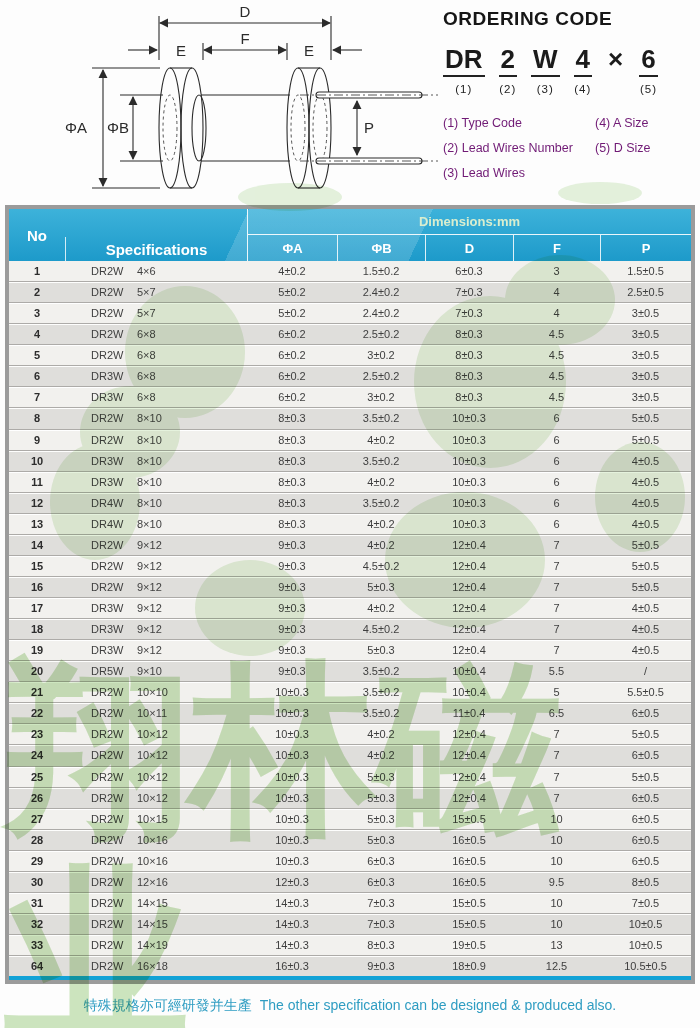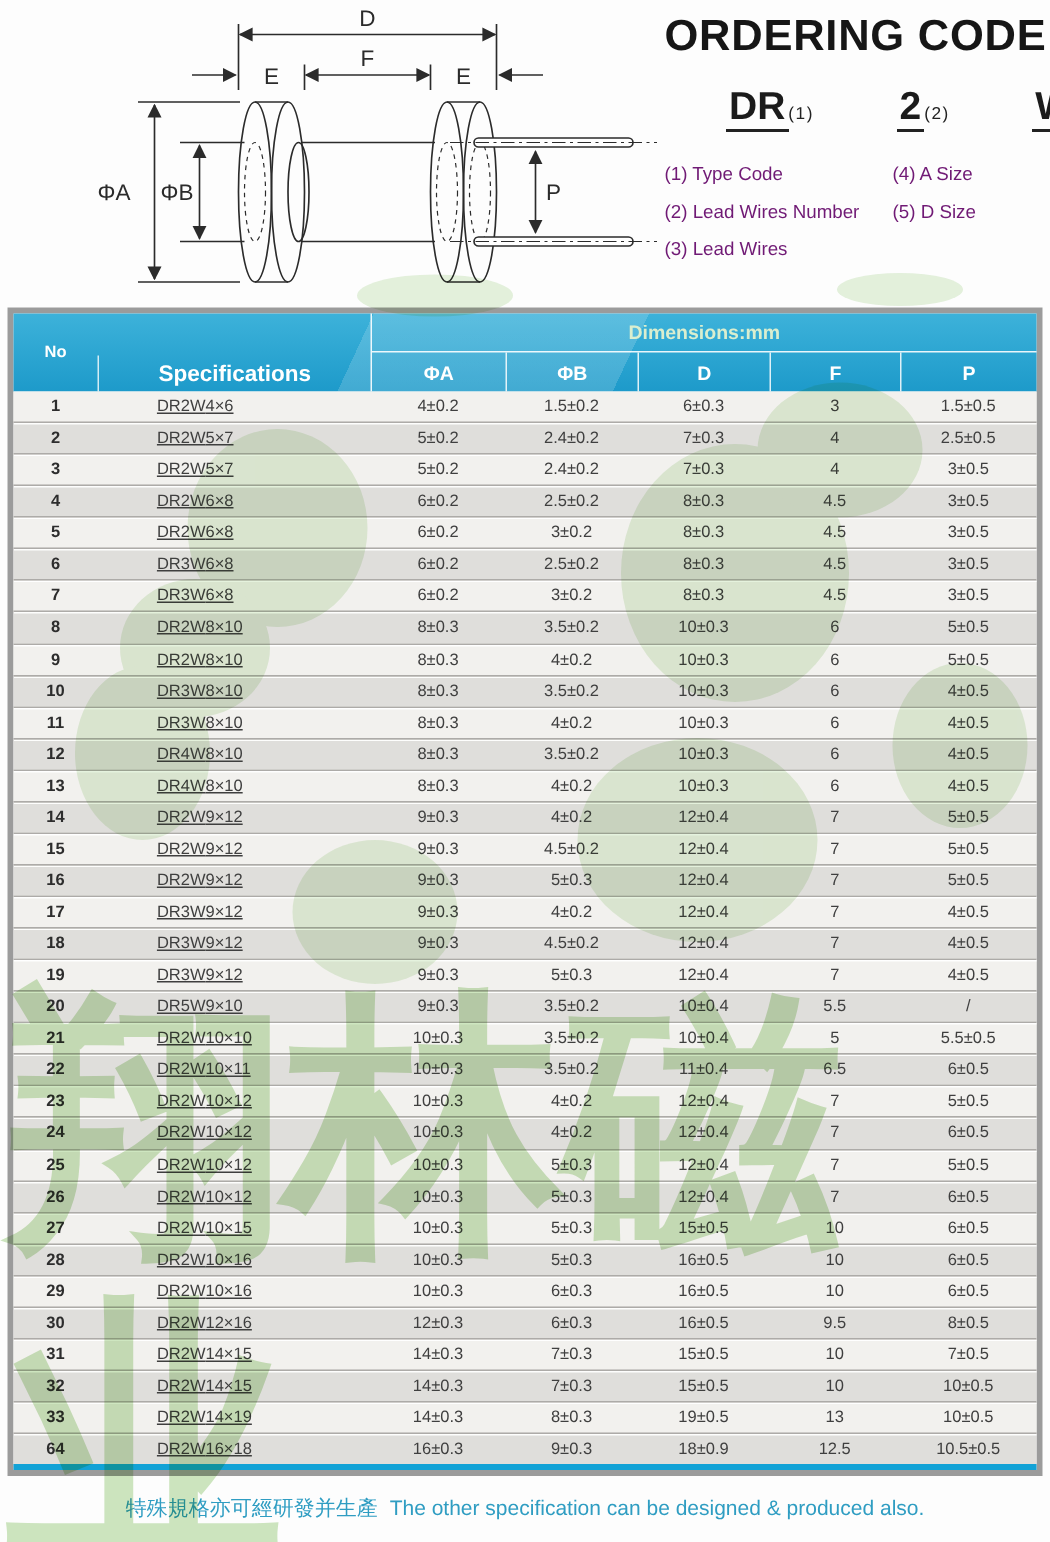--- a/index.html
+++ b/index.html
@@ -8,54 +8,54 @@
     --c-note:#2f9dc2; --c-wm:#cbe6bd; --c-sep:#adaba8;
   }
   *{margin:0;padding:0;box-sizing:border-box;}
   body{background:#ffffff;font-family:"Liberation Sans",sans-serif;}
   .page{position:relative;width:700px;height:1028px;background:#fdfdfd;overflow:hidden;}
 
   
   .top{position:absolute;top:0;left:0;width:700px;height:205px;}
   .diagram-svg{position:absolute;left:0;top:0;}
   .ordering{position:absolute;left:443px;top:8px;width:254px;}
-  .oc-title{font-size:29px;font-weight:600;color:#161616;letter-spacing:.5px;white-space:nowrap;}
+  .oc-title{font-size:19px;font-weight:600;color:#161616;letter-spacing:.5px;white-space:nowrap;}
   .oc-code{display:flex;align-items:flex-start;margin-top:16px;}
-  .oc-part{display:flex;flex-direction:row;align-items:center;margin-right:14px;margin-left:41px;}
+  .oc-part{display:flex;flex-direction:column;align-items:center;margin-right:14px;}
   .oc-char{font-size:26px;font-weight:700;color:#1b1b1b;line-height:1;padding:0 2px 3px 2px;border-bottom:2px solid #222;}
   .oc-part.nounder .oc-char{border-bottom:2px solid transparent;font-weight:700;}
   .oc-num{font-size:11.5px;color:#222;margin-top:6px;letter-spacing:1px;white-space:nowrap;}
   .oc-legend{display:flex;margin-top:16px;}
   .oc-col{display:flex;flex-direction:column;}
   .oc-col.left{width:152px;}
   .oc-col.right{flex:1;}
   .oc-item{font-size:12.5px;color:#701a75;line-height:25px;white-space:nowrap;}
 
   
   .spec-table{position:absolute;top:205px;left:5px;width:690px;border:4px solid var(--c-border);background:#fff;}
   .thead{height:52px;display:flex;color:#fff;font-weight:700;
     background:linear-gradient(115deg, rgba(255,255,255,0) 34%, rgba(255,255,255,.16) 34%, rgba(255,255,255,.16) 60%, rgba(255,255,255,0) 60%),
                linear-gradient(180deg, var(--c-header-hi), var(--c-header));}
-  .th-no{width:56px;display:flex;align-items:center;justify-content:center;font-size:11px;}
+  .th-no{width:56px;display:flex;align-items:center;justify-content:center;font-size:15px;}
   .th-spec{width:182px;display:flex;align-items:center;justify-content:center;font-size:15px;border-left:1px solid rgba(255,255,255,.8);margin-top:28px;}
   .th-dims{flex:1;display:flex;flex-direction:column;border-left:1px solid rgba(255,255,255,.9);}
   .dims-title{height:26px;line-height:25px;text-align:center;font-size:13px;color:#daeecf;border-bottom:1px solid rgba(255,255,255,.9);}
   .dims-cols{flex:1;display:flex;}
   .dims-cols .dc{display:flex;align-items:center;justify-content:center;font-size:13px;}
   .dims-cols .dc + .dc{border-left:1px solid rgba(255,255,255,.85);}
   .dc.a{width:89px;}.dc.b{width:88px;}.dc.d{width:88px;}.dc.f{width:87px;}.dc.p{flex:1;}
 
   .tbody{height:715px;display:flex;flex-direction:column;}
   .row{flex:1;display:flex;align-items:center;font-size:11px;color:#3f3f3f;}
   .row.odd{background:var(--c-row-odd);}
   .row.even{background:var(--c-row-even);}
   .row + .row{border-top:1px solid var(--c-sep);box-shadow:inset 0 1px 0 rgba(255,255,255,.95);}
   .c{text-align:center;}
   .c.no{width:56px;font-weight:700;color:#2d2d2d;}
-  .c.spec{width:182px;display:flex;text-align:right;padding-left:26px;text-decoration:underline;}
+  .c.spec{width:182px;display:flex;text-align:left;padding-left:26px;}
   .c.spec .t{width:46px;}
   .c.a{width:90px;}.c.b{width:88px;}.c.d{width:88px;}.c.f{width:87px;}.c.p{flex:1;}
   .accent-line{height:4px;background:var(--c-accent);}
 
   
   .watermark{position:absolute;inset:0;pointer-events:none;mix-blend-mode:multiply;z-index:6;}
   .wm-text{position:absolute;left:0;top:648px;width:700px;display:flex;justify-content:space-between;
     padding:0 4px;font-size:186px;line-height:1.1;font-weight:700;color:#c6e2b6;opacity:.85;
     font-family:"DejaVu Sans",sans-serif;}
   .wm-blobs{position:absolute;left:0;top:0;}

